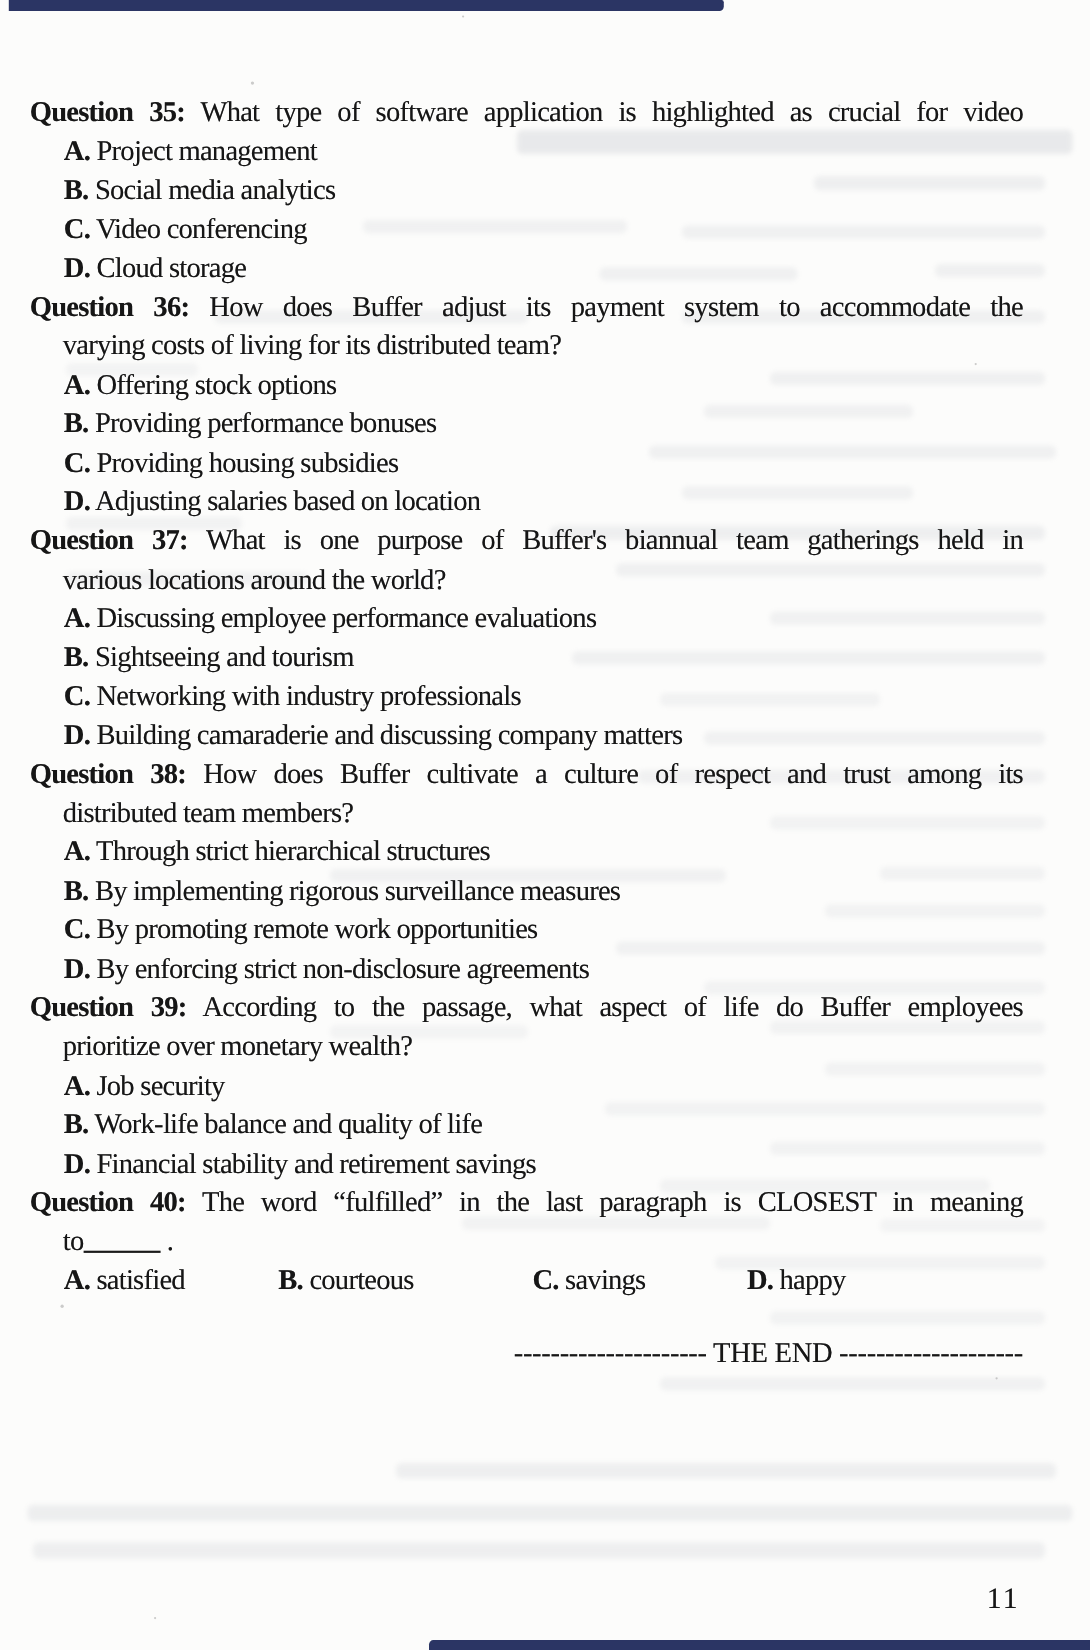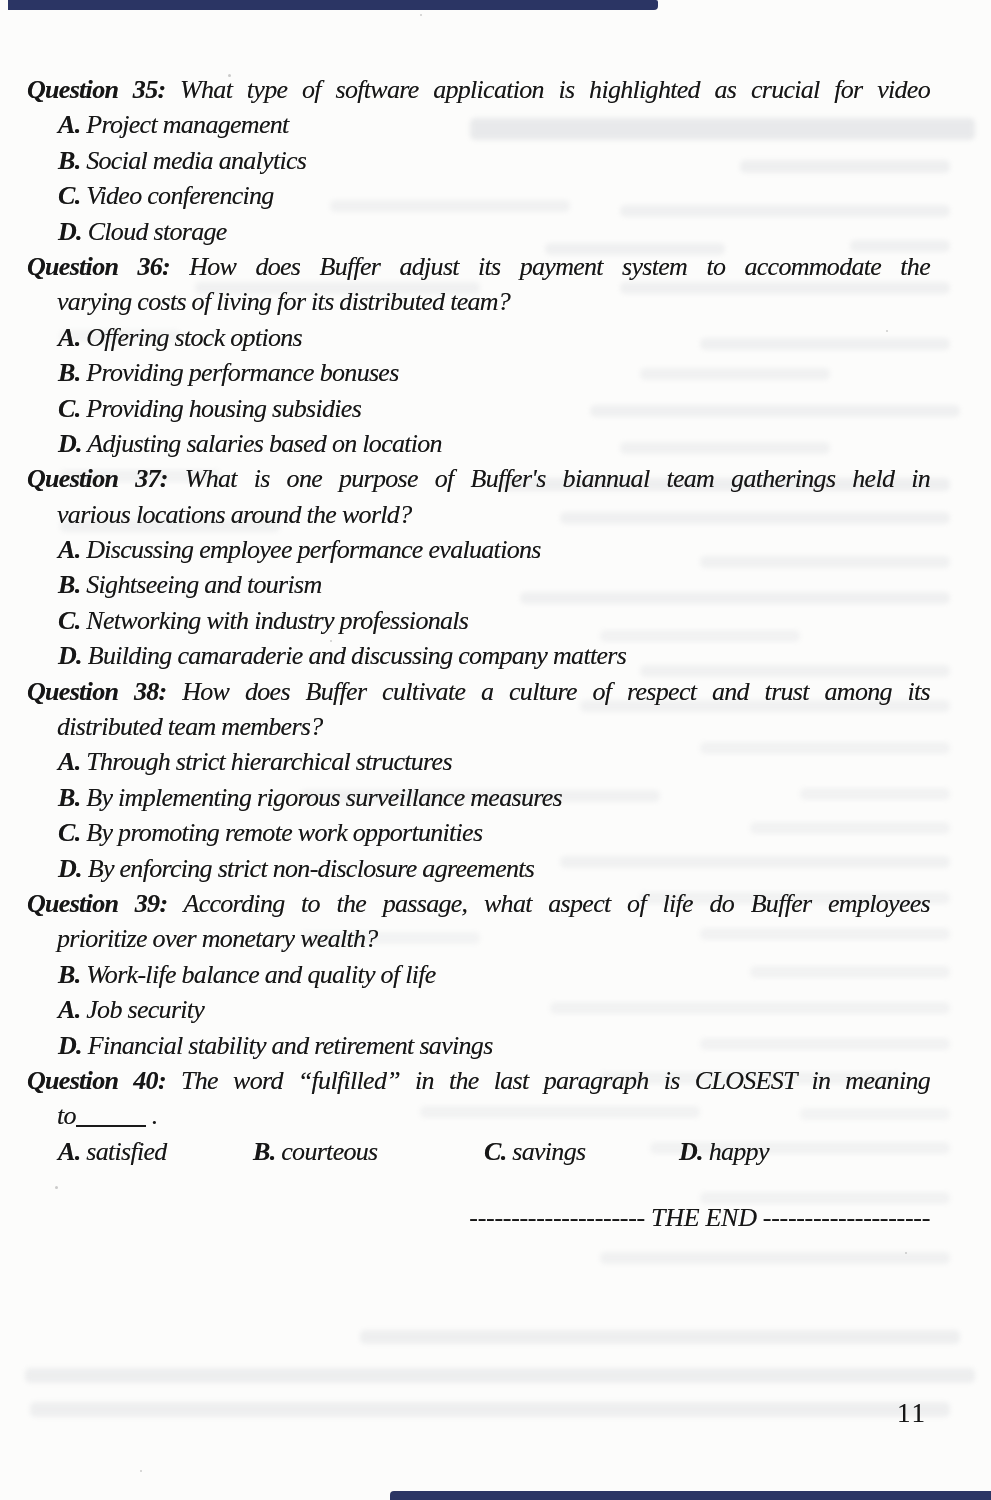--- a/index.html
+++ b/index.html
@@ -1,30 +1,30 @@
 <!DOCTYPE html>
 <html><head>
 <meta charset="utf-8">
 <style>
   html,body{margin:0;padding:0;background:#ffffff;}
   .page{position:relative;width:991px;height:1500px;background:#fcfcfb;overflow:hidden;
         font-family:"Liberation Serif","DejaVu Serif",serif;color:#161616;}
-  .content{position:absolute;left:27px;top:72px;width:903px;
-           text-shadow:0 0 .6px rgba(25,25,25,.5);font-style:italic;}
+  .content{position:absolute;left:27px;top:84px;width:903px;
+           text-shadow:0 0 .6px rgba(25,25,25,.5);}
   .line{height:35.4px;line-height:35.4px;font-size:26px;letter-spacing:-0.7px;white-space:nowrap;}
   .l1{text-align:justify;text-align-last:justify;}
   .l2{margin-left:30px;}
   .opt{margin-left:31px;}
   .ql{font-weight:bold;}
   .blank{display:inline-block;width:70px;height:2.6px;background:#1a1a1a;transform:translateY(3px);}
   .q40row{position:relative;}
   .q40o{position:absolute;top:0;}
   .endline{margin-top:31px;height:36px;line-height:36px;text-align:right;
            font-size:26px;letter-spacing:-0.3px;white-space:nowrap;}
-  .pagenum{position:absolute;left:897px;top:1398px;font-size:27px;letter-spacing:2px;
+  .pagenum{position:absolute;left:897px;top:1438px;font-size:27px;letter-spacing:2px;
            text-shadow:0 0 .6px rgba(25,25,25,.5);}
   .scanbar{position:absolute;background:#2b3564;}
   .scanbar.top{left:8px;top:0;width:650px;height:10px;border-radius:0 2px 4px 0;}
   .scanbar.bottom{left:390px;bottom:0;width:601px;height:9px;border-radius:4px 0 0 0;}
   .ghost{position:absolute;background:#8d93a0;filter:blur(2.5px);border-radius:5px;pointer-events:none;}
   .dust{position:absolute;background:#6f6f6f;border-radius:50%;opacity:.35;}
 </style>
 </head>
 <body>
 
@@ -118,22 +118,22 @@
       <div class="line l2">distributed team members?</div>
       <div class="line opt"><b class="ql">A.</b> <span>Through strict hierarchical structures</span></div>
       <div class="line opt"><b class="ql">B.</b> <span>By implementing rigorous surveillance measures</span></div>
       <div class="line opt"><b class="ql">C.</b> <span>By promoting remote work opportunities</span></div>
       <div class="line opt"><b class="ql">D.</b> <span>By enforcing strict non-disclosure agreements</span></div>
     </div>
 
     <div class="q">
       <div class="line l1"><b class="ql">Question 39:</b> <span>According to the passage, what aspect of life do Buffer employees</span></div>
       <div class="line l2">prioritize over monetary wealth?</div>
+      <div class="line opt"><b class="ql">A.</b> <span>Job security</span></div>
       <div class="line opt"><b class="ql">B.</b> <span>Work-life balance and quality of life</span></div>
-      <div class="line opt"><b class="ql">A.</b> <span>Job security</span></div>
       <div class="line opt"><b class="ql">D.</b> <span>Financial stability and retirement savings</span></div>
     </div>
 
     <div class="q">
       <div class="line l1"><b class="ql">Question 40:</b> <span>The word “fulfilled” in the last paragraph is CLOSEST in meaning</span></div>
       <div class="line l2"><span>to</span><span class="blank"></span> <span>.</span></div>
       <div class="line q40row">
         <span class="q40o" style="left:31px"><b class="ql">A.</b> <span>satisfied</span></span>
         <span class="q40o" style="left:226px"><b class="ql">B.</b> <span>courteous</span></span>
         <span class="q40o" style="left:457px"><b class="ql">C.</b> <span>savings</span></span>

